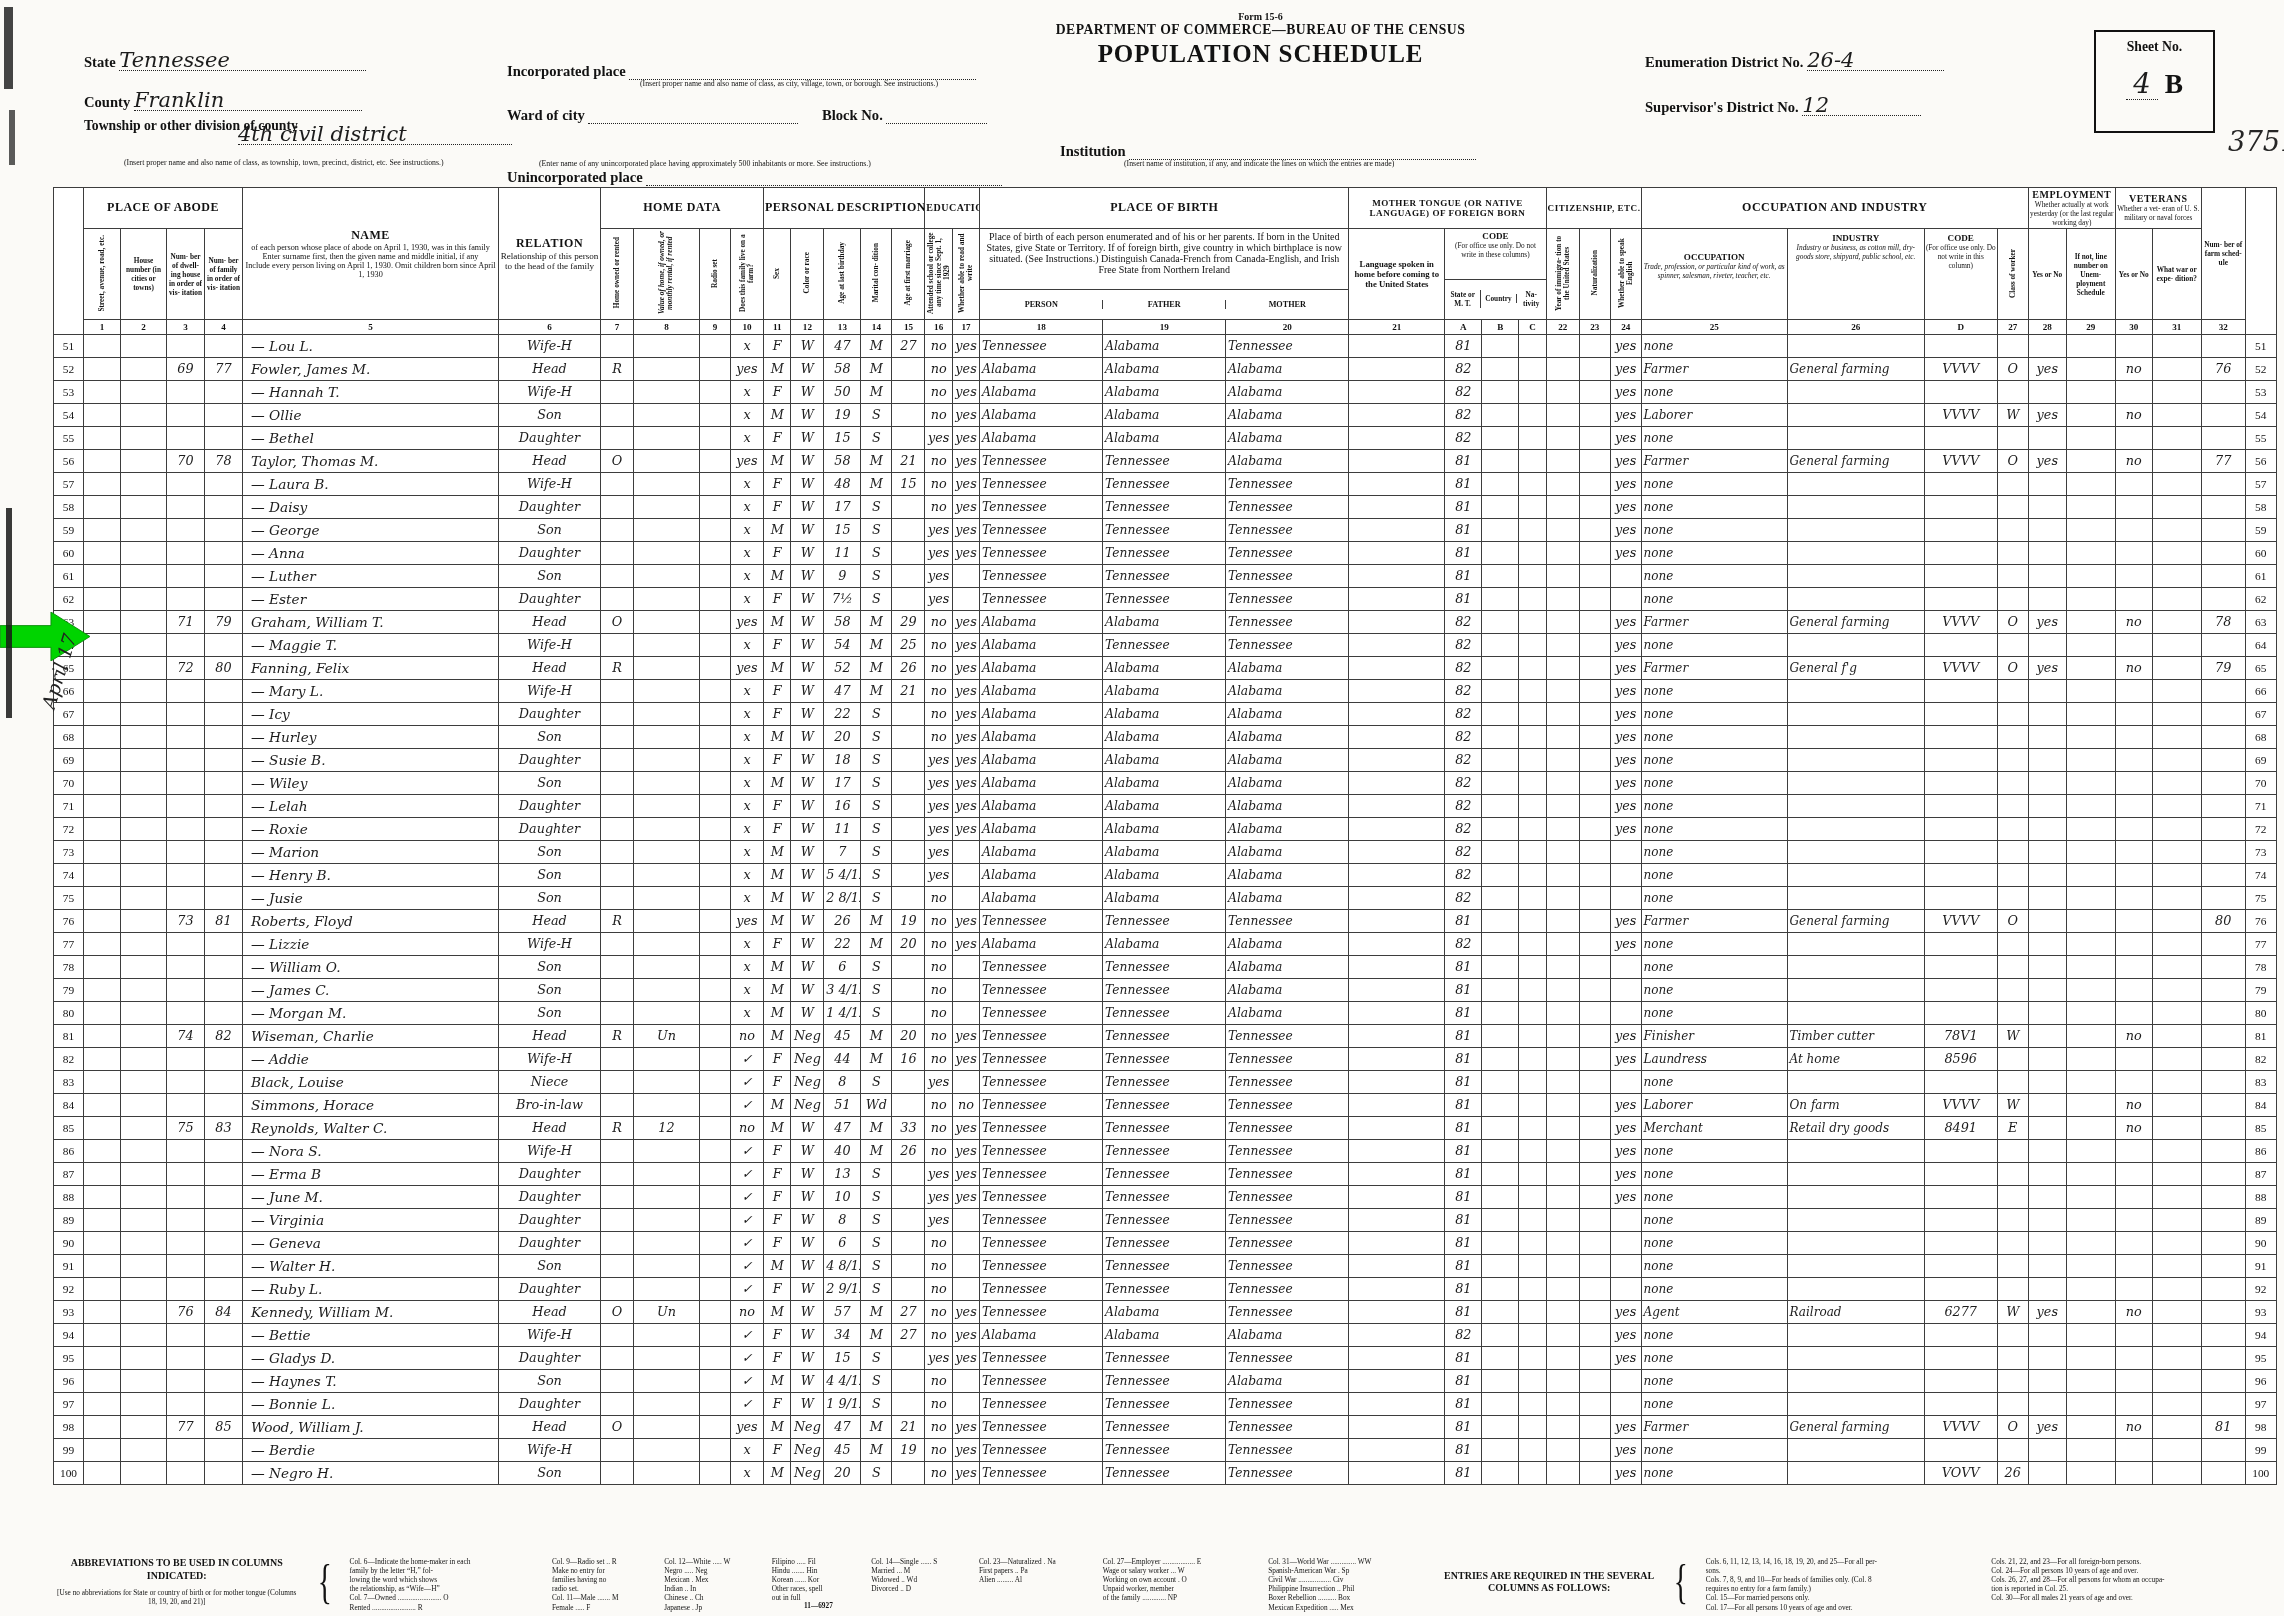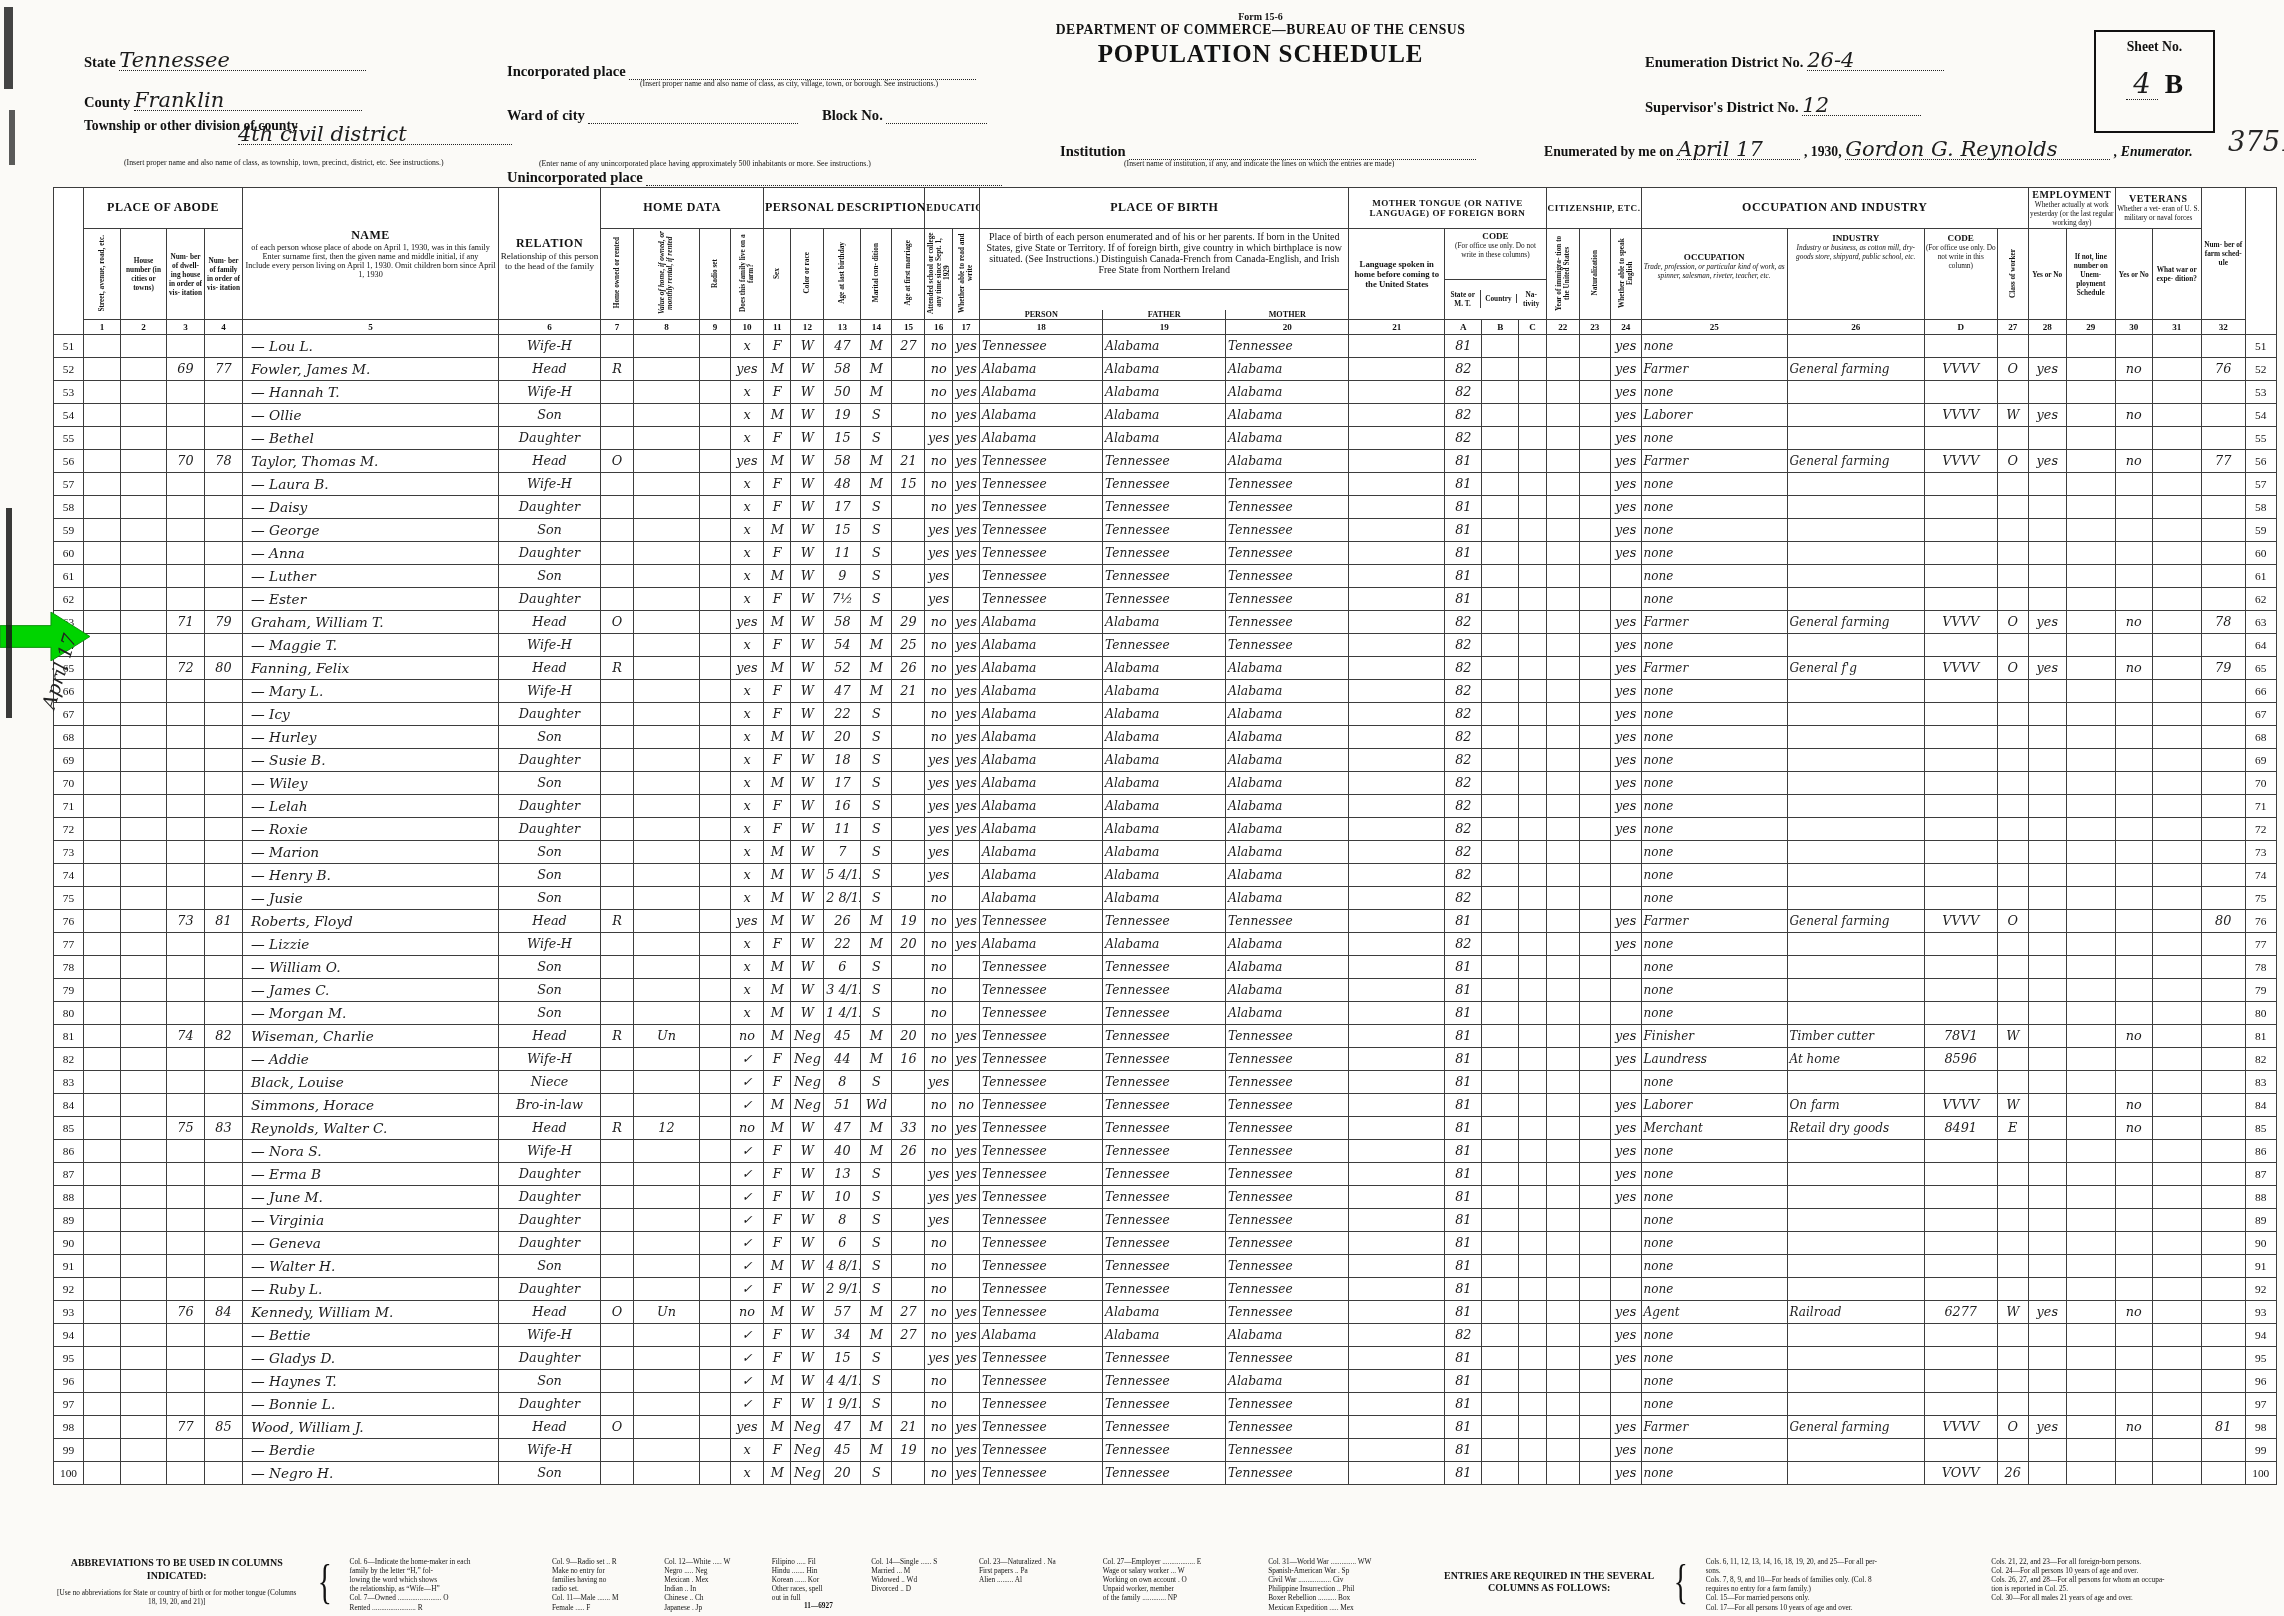--- a/index.html
+++ b/index.html
@@ -97,27 +97,20 @@
     <div id="dept">DEPARTMENT OF COMMERCE—BUREAU OF THE CENSUS</div>
     <div id="sched">POPULATION SCHEDULE</div>
   </div>
 
   <div class="fld" style="left:1060px;top:137px;">
     <span class="lab">Institution</span>
     <span class="dotl" style="width:347px;"></span>
   </div>
   <div class="fine" style="left:1124px;top:159px;">(Insert name of institution, if any, and indicate the lines on which the entries are made)</div>
 
-  <div class="fld" style="left:1544px;top:137px;">
-    <span class="lab" style="font-size:13.7px;">Enumerated by me on</span>
-    <span class="dotl" style="width:123px;"><span class="hw big">April 17</span></span>
-    <span class="lab" style="font-size:13.7px;">, 1930,</span>
-    <span class="dotl" style="width:265px;"><span class="hw big">Gordon G. Reynolds</span></span>
-    <span class="lab" style="font-size:13.7px;font-style:italic;">, Enumerator.</span>
-  </div>
 
   <div class="fld" style="left:1645px;top:48px;">
     <span class="lab">Enumeration District No.</span>
     <span class="dotl" style="width:137px;"><span class="hw big">26-4</span></span>
   </div>
   <div class="fld" style="left:1645px;top:93px;">
     <span class="lab">Supervisor's District No.</span>
     <span class="dotl" style="width:119px;"><span class="hw big">12</span></span>
   </div>
   <div id="sheetbox">
@@ -214,21 +207,21 @@
       <th><span class="vt">Does this family live on a farm?</span></th>
       <th><span class="vt">Sex</span></th>
       <th><span class="vt">Color or race</span></th>
       <th><span class="vt">Age at last birthday</span></th>
       <th><span class="vt">Marital con- dition</span></th>
       <th><span class="vt">Age at first marriage</span></th>
       <th><span class="vt">Attended school or college any time since Sept. 1, 1929</span></th>
       <th><span class="vt">Whether able to read and write</span></th>
       <th colspan="3" style="vertical-align:top;padding:0;">
         <div class="desc" style="font-size:10px;padding:1.8px 5.5px;height:57px;">Place of birth of each person enumerated and of his or her parents.  If born in the United States, give State or Territory.  If of foreign birth, give country in which birthplace is now situated.  (See Instructions.)  Distinguish Canada-French from Canada-English, and Irish Free State from Northern Ireland</div>
-        <div style="display:flex;border-top:0.9px solid #3d3d3d;height:29px;align-items:flex-end;">
+        <div style="display:flex;border-top:0.9px solid #3d3d3d;height:29px;align-items:center;">
           <div style="flex:1;border-right:0.9px solid #3d3d3d;font-size:8.2px;">PERSON</div>
           <div style="flex:1;border-right:0.9px solid #3d3d3d;font-size:8.2px;">FATHER</div>
           <div style="flex:1;font-size:8.2px;">MOTHER</div>
         </div>
       </th>
       <th class="desc" style="font-weight:bold;font-size:8.7px;">Language spoken in home before coming to the United States</th>
       <th colspan="3" style="vertical-align:top;padding:0;">
         <div style="font-size:9.1px;padding-top:1.8px;">CODE</div>
         <div class="desc" style="padding:0.9px 1.8px;height:37px;">(For office use only.  Do not write in these columns)</div>
         <div style="display:flex;border-top:0.9px solid #3d3d3d;height:37px;align-items:center;">

